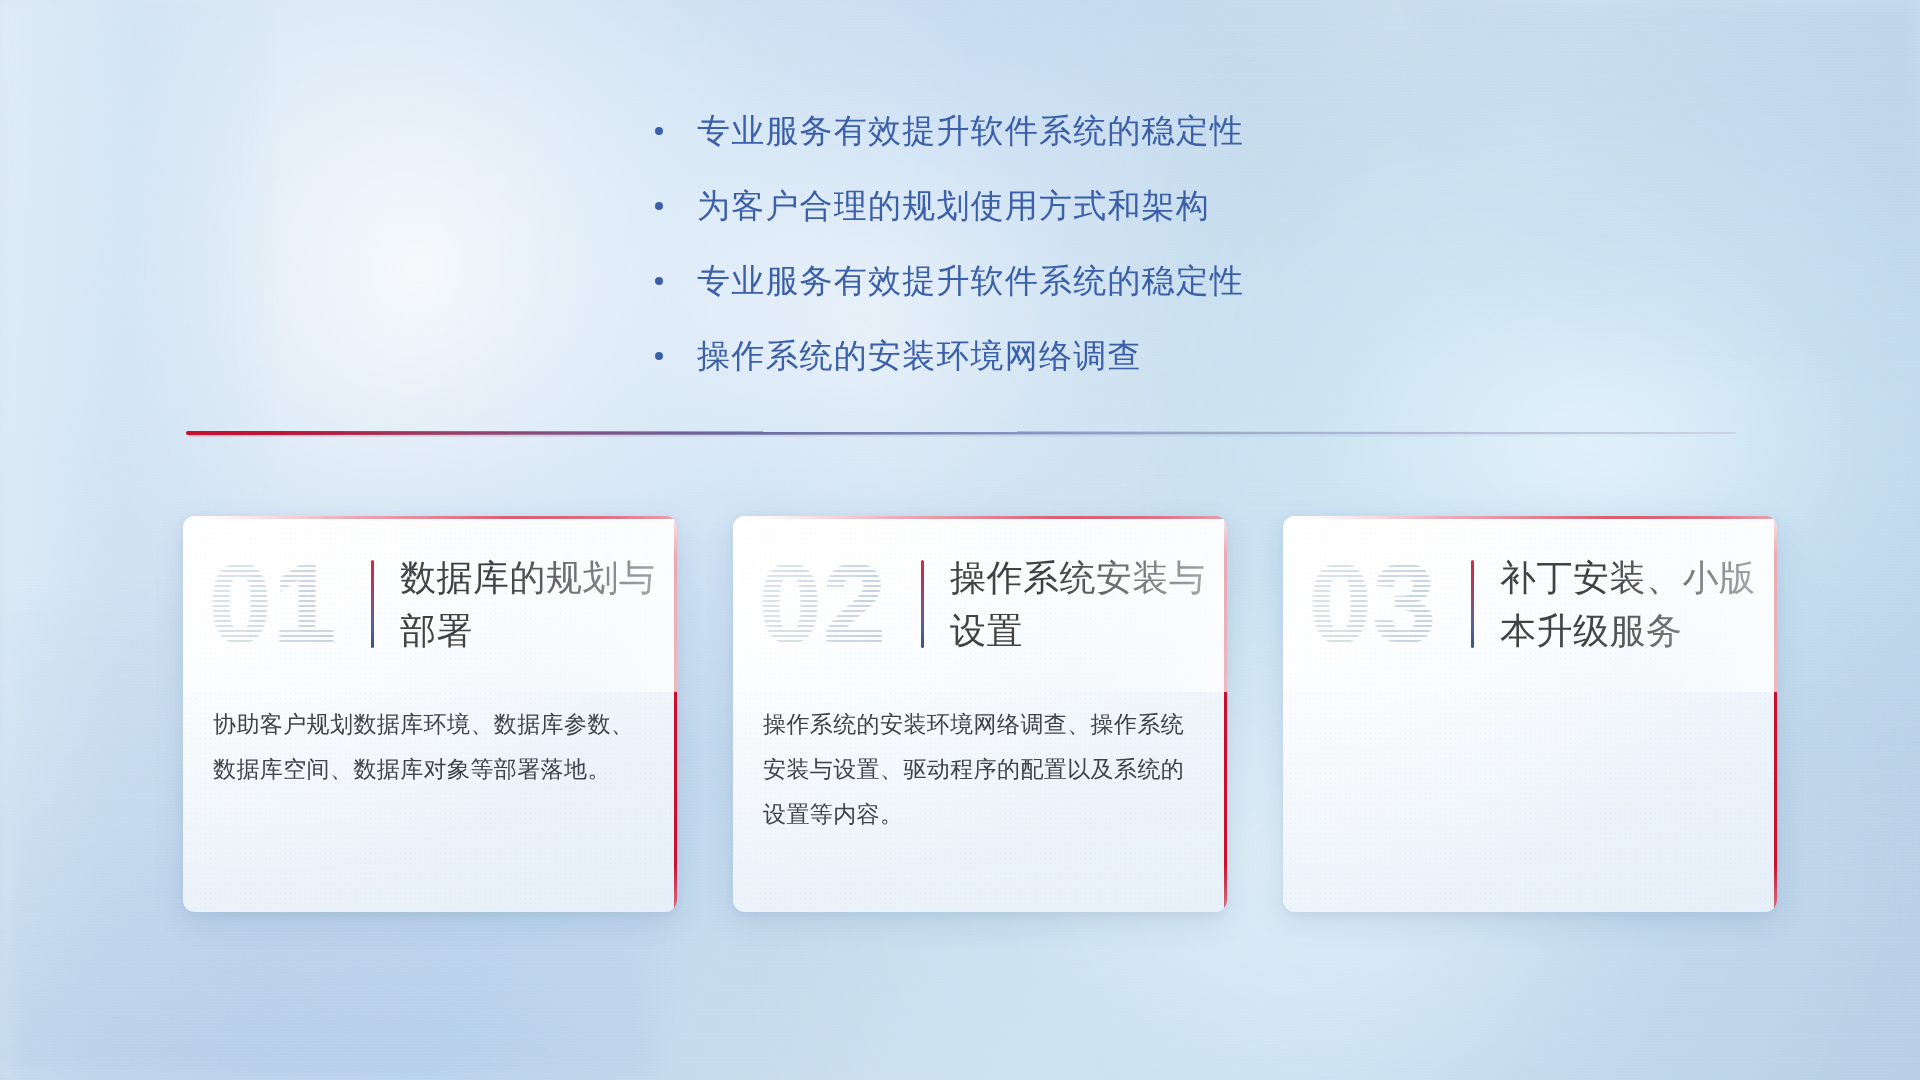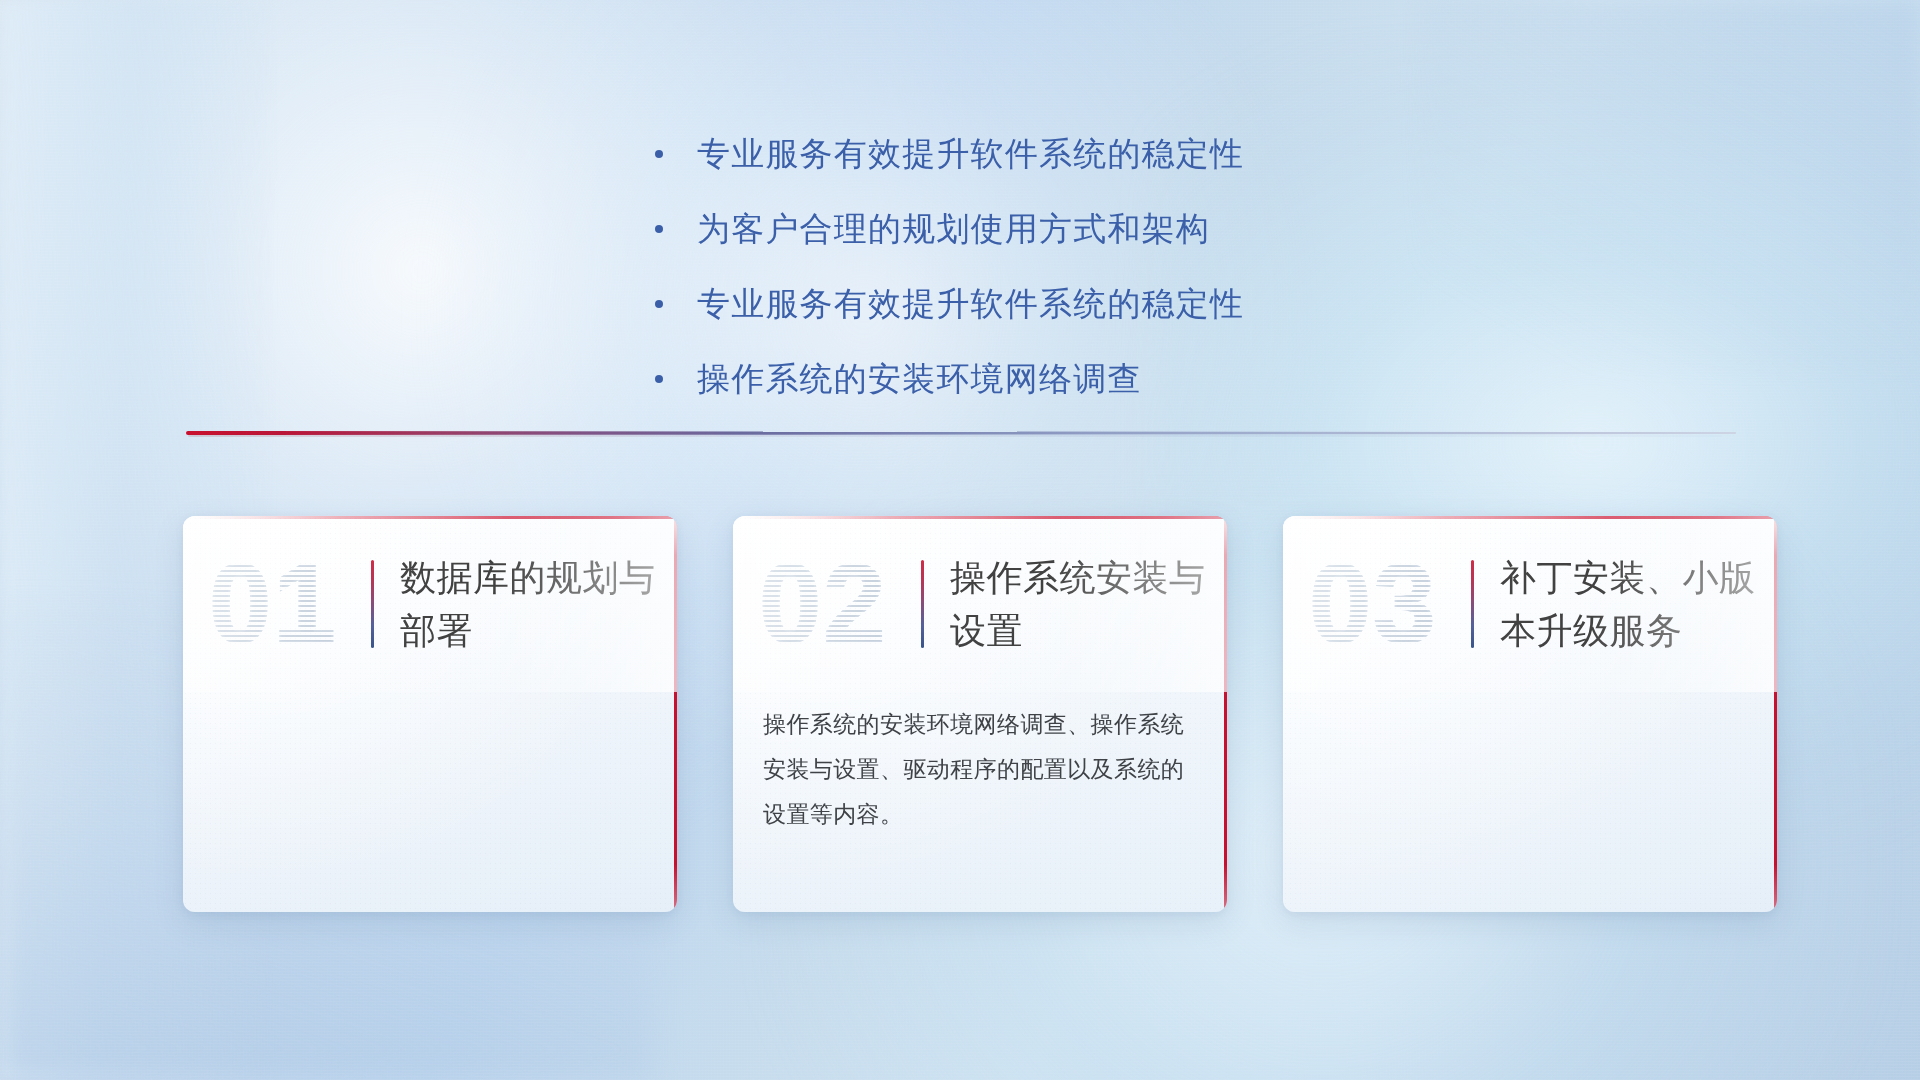--- a/index.html
+++ b/index.html
@@ -114,21 +114,20 @@
       repeating-linear-gradient(90deg, rgba(255,255,255,0.10) 0 1px, rgba(0,0,0,0) 1px 3px);
     mix-blend-mode: overlay;
   }
 
   
   .bullets {
     position: absolute;
     left: 655px;
     top: 108px;
     width: 760px;
-    margin-top: 23px;
   }
   .bullet-row {
     display: flex;
     align-items: flex-start;
     margin-bottom: 29px;
     color: #3a5fa8;
   }
   .bullet-dot {
     flex: 0 0 auto;
     width: 8px; height: 8px;
@@ -377,20 +376,21 @@
       <div class="card-sheen"></div>
       <div class="card-dots"></div>
       <div class="card-edge-top"></div>
       <div class="card-edge"></div>
       <div class="card-head">
         <div class="card-number">01</div>
         <div class="card-number-fade"></div>
         <div class="card-accent"></div>
         <div class="card-title">数据库的规划与部署</div>
       </div>
+      <div class="card-desc">协助客户规划数据库环境、数据库参数、数据库空间、数据库对象等部署落地。</div>
     </div>
 
     <div class="card card-2">
       <div class="card-sheen"></div>
       <div class="card-dots"></div>
       <div class="card-edge-top"></div>
       <div class="card-edge"></div>
       <div class="card-head">
         <div class="card-number">02</div>
         <div class="card-number-fade"></div>

